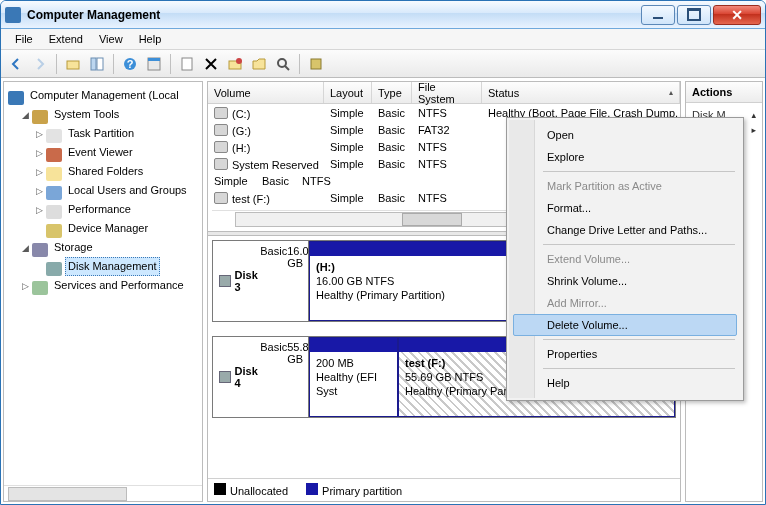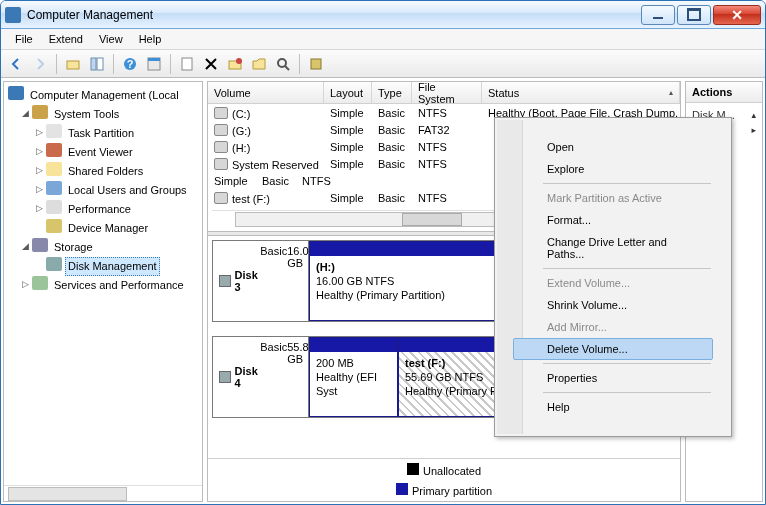--- a/index.html
+++ b/index.html
@@ -1,20 +1,20 @@
 <!DOCTYPE html>
 <html><head>
 <meta charset="utf-8">
 <style>
 * { box-sizing: border-box; margin: 0; padding: 0; font-family: "Segoe UI", Tahoma, sans-serif; font-size: 11px; }
 body { background: #fff; width: 766px; height: 505px; overflow: hidden; position: relative; }
 
 
 .window { width: 766px; height: 505px; border: 1px solid #2a72b5; border-radius: 6px 6px 0 0; background: #fff; display: flex; flex-direction: column; overflow: hidden; }
-.titlebar { height: 28px; background: linear-gradient(#f7fbff,#d8e9fb 45%,#c4ddf6 46%,#e8f3ff); display: flex; align-items: center; padding: 0 4px; border-bottom: 1px solid #6fa9dc; }
+.titlebar { height: 28px; background: linear-gradient(#f7fbff,#d8e9fb 45%,#c4ddf6 46%,#e8f3ff); display: flex; align-items: center; padding: 0 4px; border-bottom: 1px solid #6fa9dc; font-weight: bold; }
 .titlebar .icon { width: 16px; height: 16px; background: #3a78b6; margin-right: 6px; border-radius: 2px; display:inline-block; }
 .titlebar .title { flex: 1; color: #000; font-size: 12px; }
 .winbtns { display: flex; gap: 0; }
 .winbtn { width: 34px; height: 20px; border: 1px solid #5b88b8; border-radius: 3px; margin-left: 2px; display: flex; align-items: center; justify-content: center; background: linear-gradient(#f3f9ff,#d0e5fa); cursor: pointer; }
 .winbtn.min::before { content: ""; width: 10px; height: 2px; background: #2b4f78; position: relative; top: 3px; }
 .winbtn.max::before { content: ""; width: 10px; height: 8px; border: 2px solid #2b4f78; border-top-width: 3px; }
 .winbtn.close { width: 48px; background: linear-gradient(#f28a7d,#d94431 45%,#c2301d 46%,#e6674f); border-color: #9a2d1f; color: #fff; font-size: 14px; font-weight: bold; }
 .winbtn.close::before { content: "✕"; color: #fff; }
 
 
@@ -31,21 +31,21 @@
 .main { flex: 1; display: flex; border-top: 1px solid #fff; overflow: hidden; }
 .pane { border: 1px solid #bcbcbc; margin: 2px; background: #fff; display: flex; flex-direction: column; overflow: hidden; }
 .tree-pane { width: 200px; }
 .center-pane { flex: 1; min-width: 0; }
 .actions-pane { width: 78px; }
 
 
 .tree { padding: 4px 2px; font-size: 11px; overflow: auto; flex: 1; }
 .tree ul { list-style: none; padding-left: 14px; }
 .tree > ul { padding-left: 2px; }
-.tree li { white-space: nowrap; line-height: 17px; display: flex; align-items: flex-start; flex-wrap: wrap; }
+.tree li { white-space: nowrap; line-height: 17px; display: flex; align-items: flex-end; flex-wrap: wrap; }
 .tree li > ul { width: 100%; }
 .expander { width: 10px; display: inline-block; color: #5a5a5a; font-size: 9px; cursor: pointer; }
 .node-icon { width: 16px; height: 14px; display: inline-block; margin-right: 3px; background: #ddd; border-radius: 2px; }
 .node-label { padding: 1px 3px; cursor: default; }
 .node-label.selected { background: #cde8ff; border: 1px dotted #3a78b6; padding: 0 2px; }
 .tree-scroll { height: 16px; border-top: 1px solid #e0e0e0; display:flex; align-items:center; }
 .tree-scroll .thumb { height:14px; background:#e4e4e4; border:1px solid #bcbcbc; }
 
 
 .vol-header { display: flex; border-bottom: 1px solid #d0d0d0; background: linear-gradient(#fdfdfd,#ececec); height: 22px; }
@@ -67,33 +67,33 @@
 .disk-info { width: 96px; border-right: 1px solid #7a7a7a; padding: 4px 6px; display:flex; flex-direction:row; }
 .disk-info .dname { font-weight: bold; display:flex; align-items:center; gap:4px; }
 .disk-info .dicon { width:14px; height:12px; background:#9aa; border:1px solid #667; display:inline-block; }
 .disk-parts { flex:1; display:flex; }
 .part { border: 1px solid #1a1a8e; margin: 0; display:flex; flex-direction:column; }
 .part .bar { height: 14px; background: #1818a7; }
 .part .pbody { flex:1; padding: 4px 6px; font-size: 11px; line-height: 14px; }
 .part .pname { font-weight: bold; }
 .part.hatched .pbody { background: repeating-linear-gradient(45deg,#fff,#fff 4px,#c9c9c9 4px,#c9c9c9 6px); }
 
-.legend { border-top: 1px solid #d0d0d0; padding: 4px 6px; display:flex; gap:6px; align-items:center;flex-direction:column; }
+.legend { border-top: 1px solid #d0d0d0; padding: 4px 6px; display:flex; gap:18px; align-items:center; }
 .legend .sw { width: 12px; height: 12px; display:inline-block; margin-right:4px; }
 .legend .black { background:#000; }
 .legend .blue { background:#1818a7; }
 
 
 .actions-head { background: linear-gradient(#fdfdfd,#ececec); border-bottom:1px solid #d0d0d0; padding: 4px 6px; font-weight: bold; display:flex; justify-content:space-between; align-items:center; }
 .actions-body { padding: 4px 6px; color:#333; }
 .actions-body .row { display:flex; justify-content:space-between; align-items:center; padding:2px 0; cursor:pointer; }
 .actions-body .arr { font-size:9px; }
 
 
-.ctxmenu { position: absolute; left: 494px; top: 117px; width: 238px; background: #f2f2f2; border: 1px solid #9b9b9b; box-shadow: 2px 2px 4px rgba(0,0,0,.25); padding: 18px; z-index: 50; }
+.ctxmenu { position: absolute; left: 506px; top: 117px; width: 238px; background: #f2f2f2; border: 1px solid #9b9b9b; box-shadow: 2px 2px 4px rgba(0,0,0,.25); padding: 6px; z-index: 50; }
 .ctxmenu .strip { position:absolute; left:2px; top:2px; bottom:2px; width:26px; background:#e9e9e9; border-right:1px solid #d8d8d8; }
 .ctxmenu .item { position:relative; padding: 5px 10px 5px 34px; color:#000; cursor:default; }
 .ctxmenu .item.disabled { color:#8a8a8a; }
 .ctxmenu .item.hover { background: #bcd8f4; border:1px solid #7ab0e0; padding: 4px 9px 4px 33px; border-radius:2px; }
 .ctxmenu .sep { height:1px; background:#c6c6c6; margin: 3px 2px 3px 30px; }
 
 
 .cw-vol { width: 116px; }
 .cw-layout { width: 48px; }
 .cw-type { width: 40px; }

